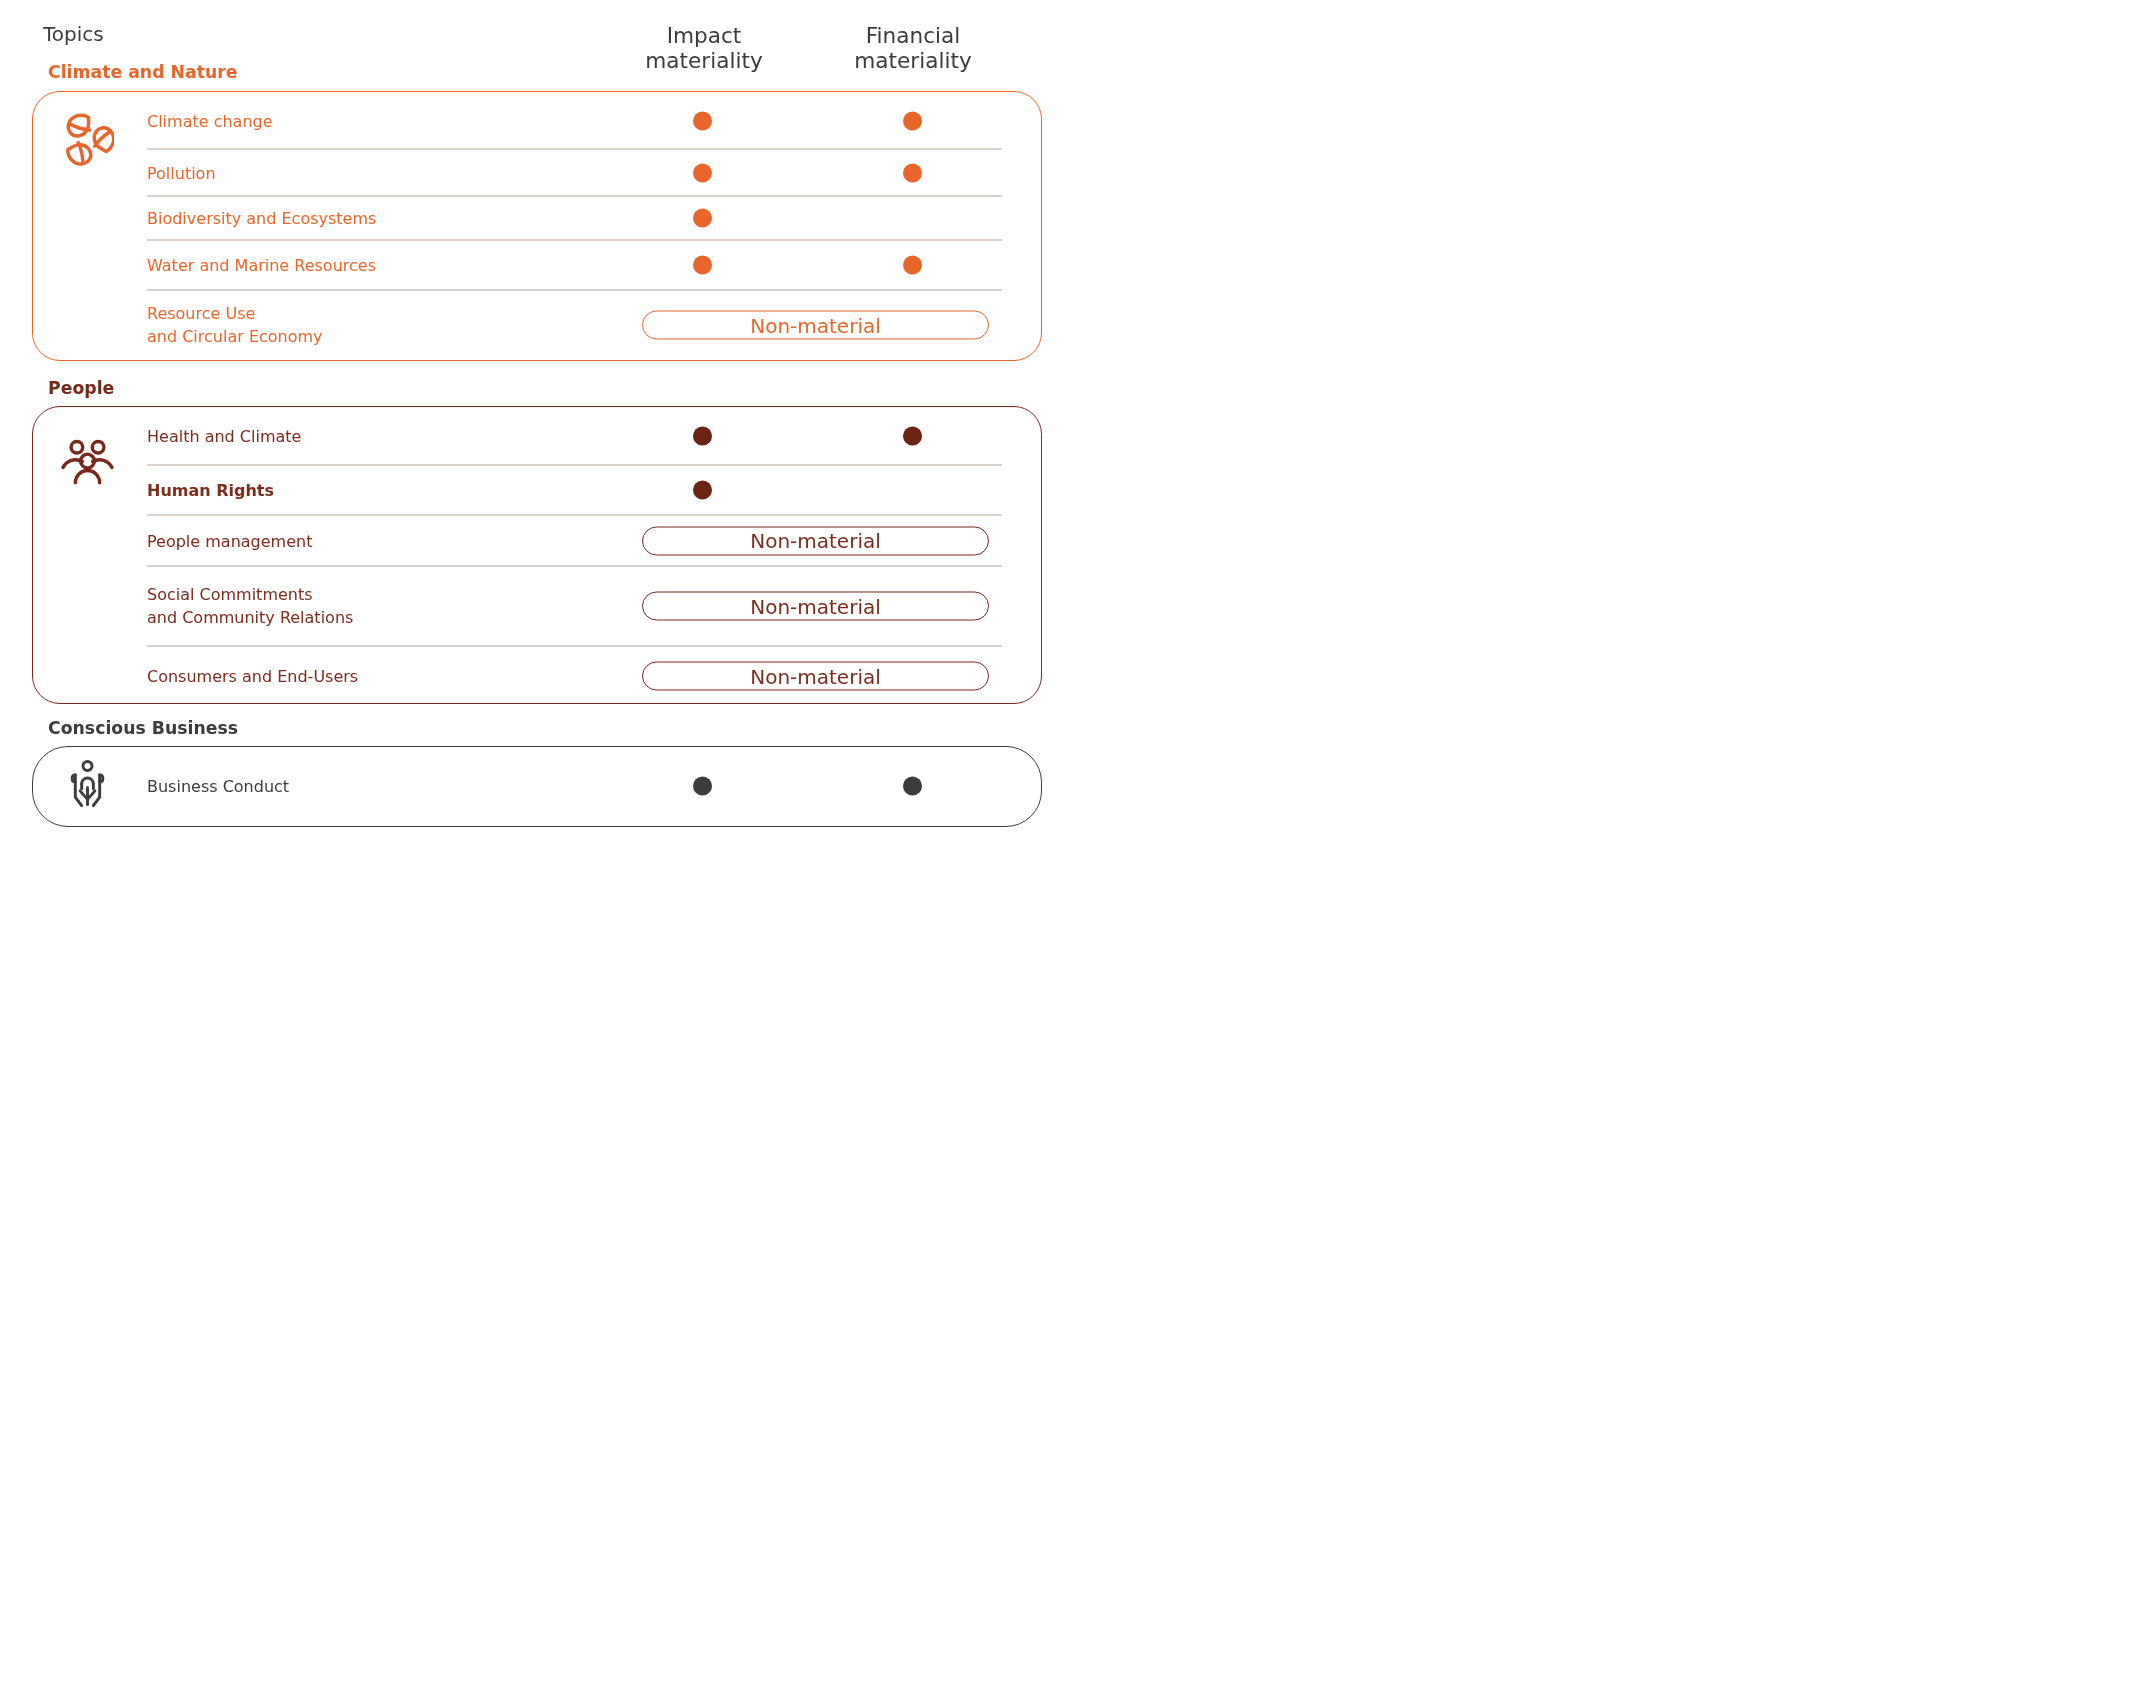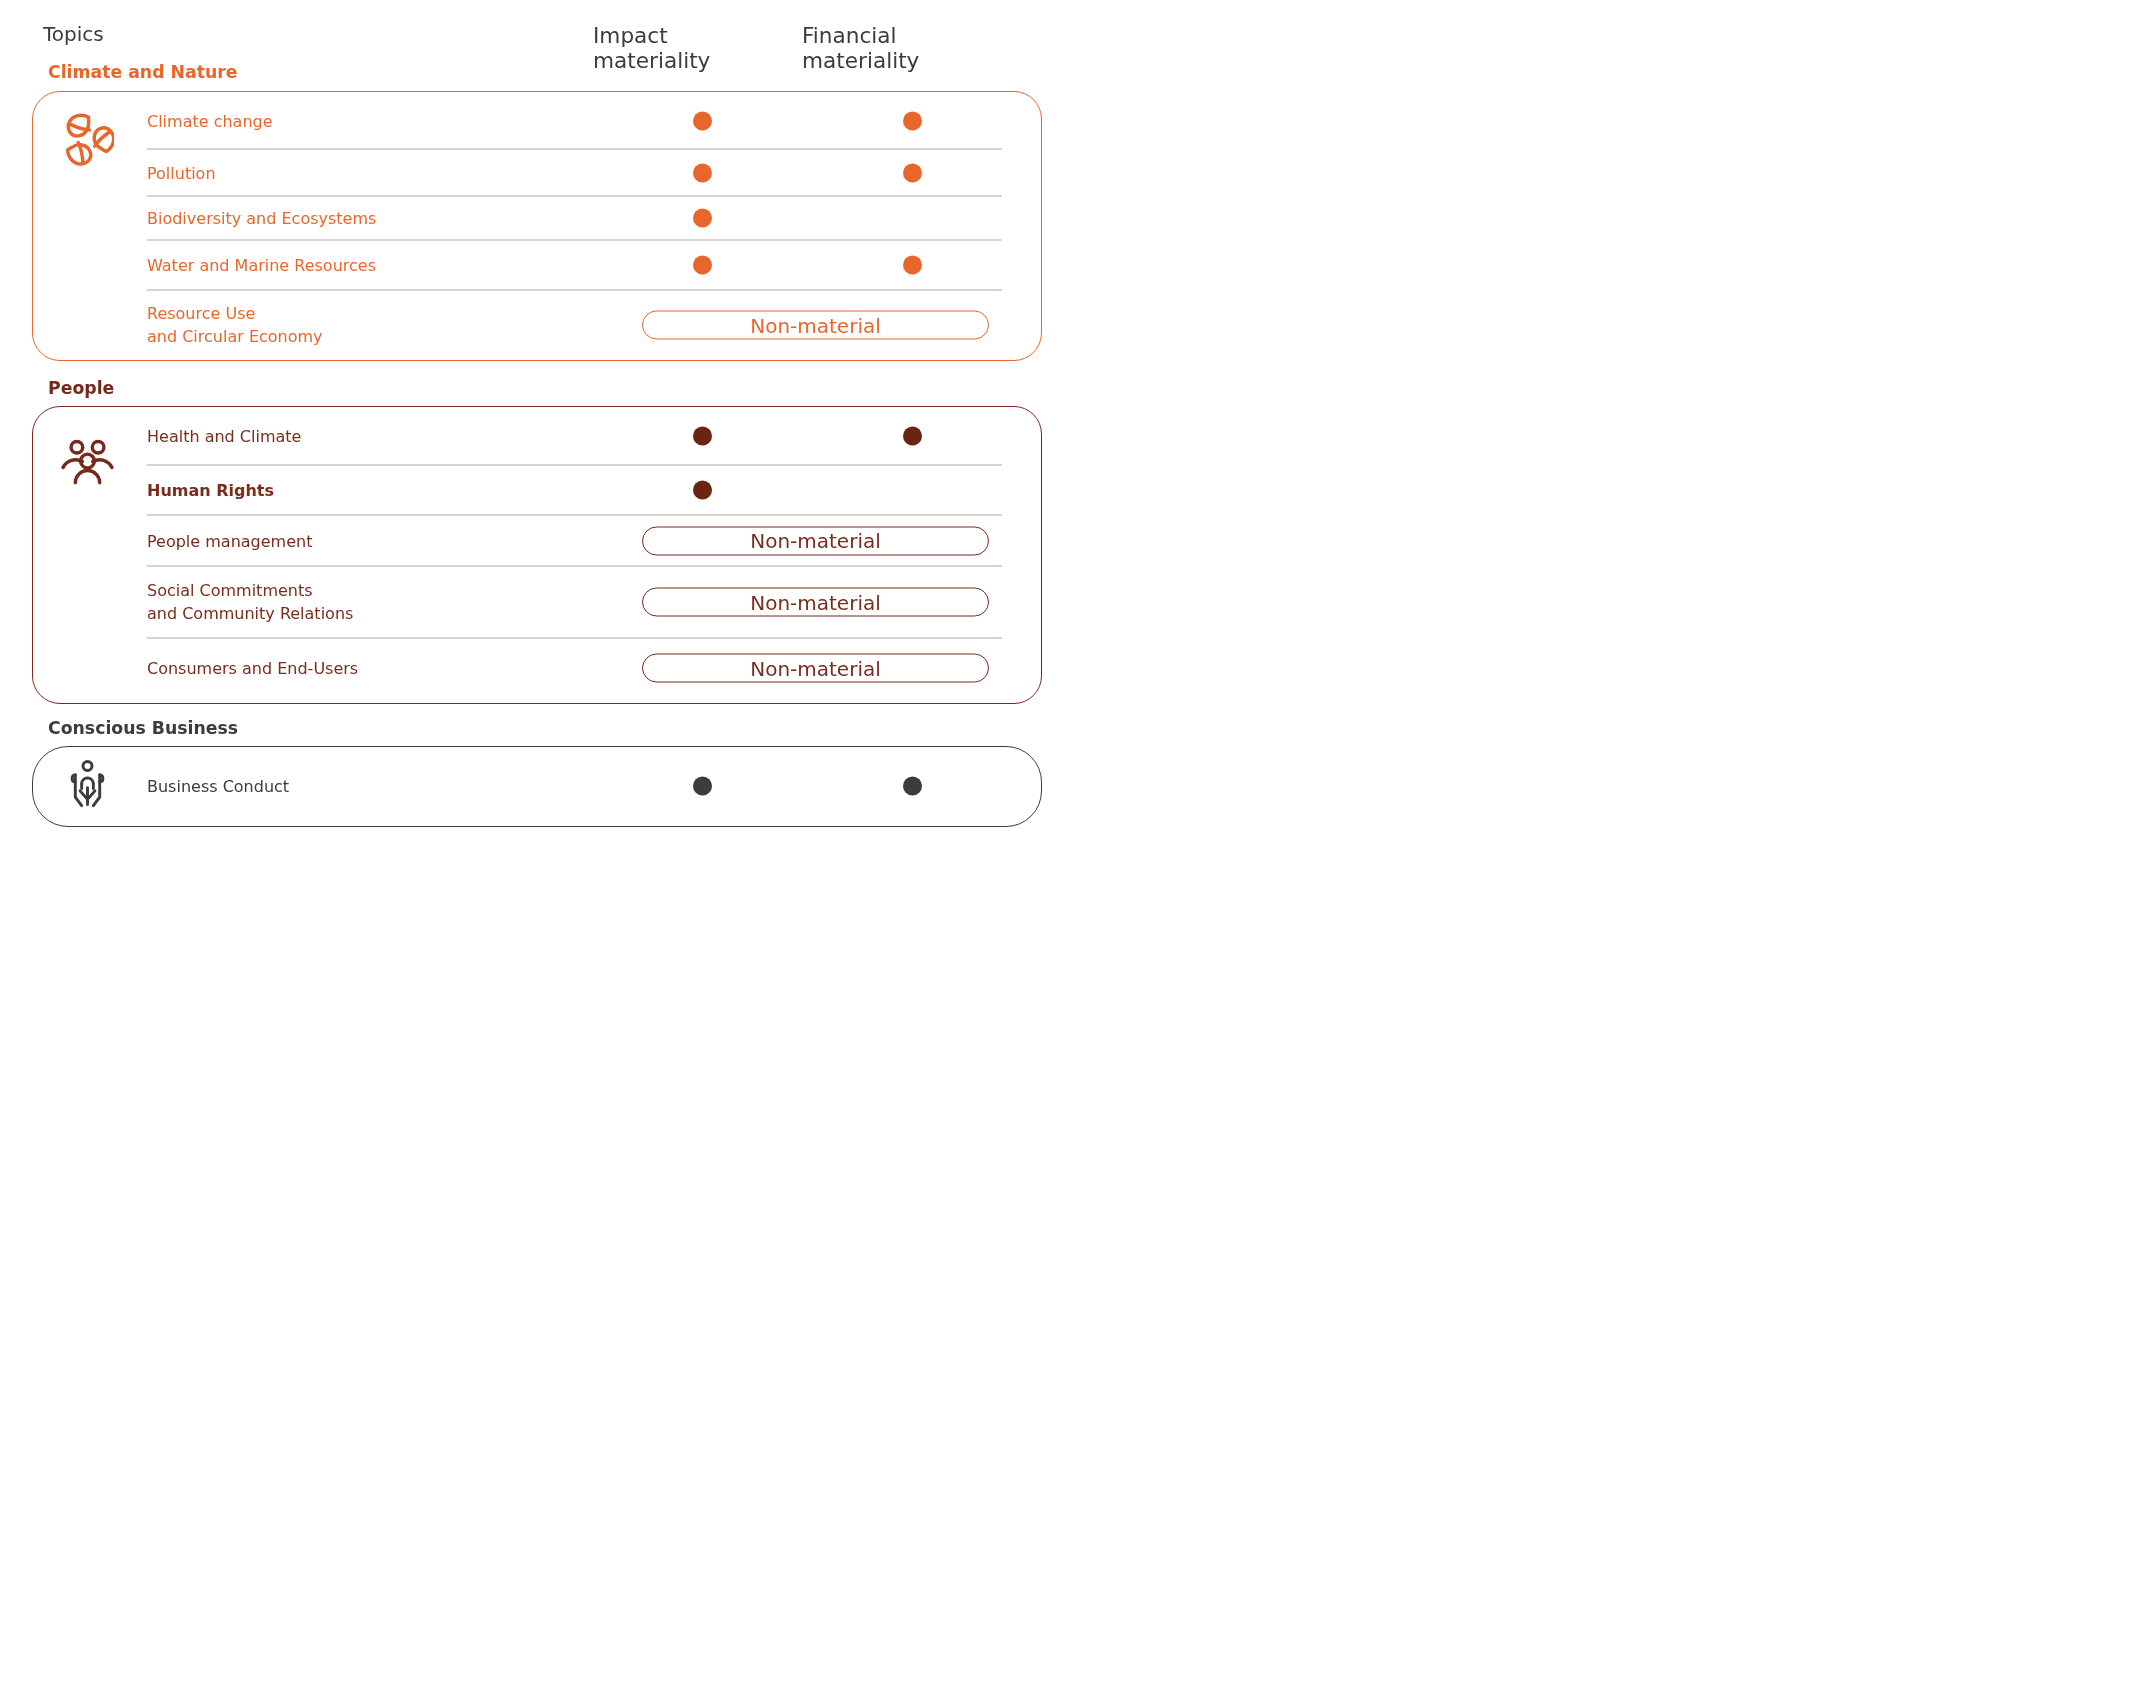--- a/index.html
+++ b/index.html
@@ -9,21 +9,21 @@
   html,body{margin:0;padding:0;background:var(--background);}
   .canvas{
     position:relative; width:1075px; height:851px; background:var(--background);
     font-family:"DejaVu Sans","Liberation Sans",sans-serif; overflow:hidden;
   }
   .page-title{
     position:absolute; left:43px; top:22px; font-size:20px; line-height:25px;
     font-weight:400; color:var(--dark);text-align:center;
   }
   .col-head{
-    position:absolute; top:23px; width:222px; 
+    position:absolute; top:23px; width:222px; text-align:center;
     font-size:21.6px; line-height:25px; color:var(--dark); white-space:pre-line;
   }
   .col-head.impact{left:593px;}
   .col-head.financial{left:802px;}
   .section-heading{
     position:absolute; left:48px; font-size:17.3px; line-height:21px; font-weight:700;
   }
   .sh-climate{top:62px; color:var(--orange);}
   .sh-people{top:378px; color:var(--maroon);}
   .sh-business{top:718px; color:var(--dark);}
@@ -41,21 +41,21 @@
   .rows{position:relative; width:100%; height:100%;}
   .row{position:relative; width:100%;}
   .box-climate .row:nth-child(1){height:57px;}
   .box-climate .row:nth-child(2){height:47px;}
   .box-climate .row:nth-child(3){height:44px;}
   .box-climate .row:nth-child(4){height:50px;text-decoration:underline;}
   .box-climate .row:nth-child(5){height:70px;}
   .box-people .row:nth-child(1){height:58px;}
   .box-people .row:nth-child(2){height:50px;font-weight:bold;}
   .box-people .row:nth-child(3){height:51px;}
-  .box-people .row:nth-child(4){height:72px;}
+  .box-people .row:nth-child(4){height:80px;}
   .box-people .row:nth-child(5){height:60px;}
   .box-business .row{height:78px;}
   .label{
     position:absolute; left:114px; top:50%; transform:translateY(-50%);
     font-size:16px; line-height:23px; white-space:pre-line;
   }
   .box-climate .label{color:var(--orange);}
   .box-people .label{color:var(--maroon-text);}
   .box-business .label{color:var(--dark);text-align:center;}
   .dot{

